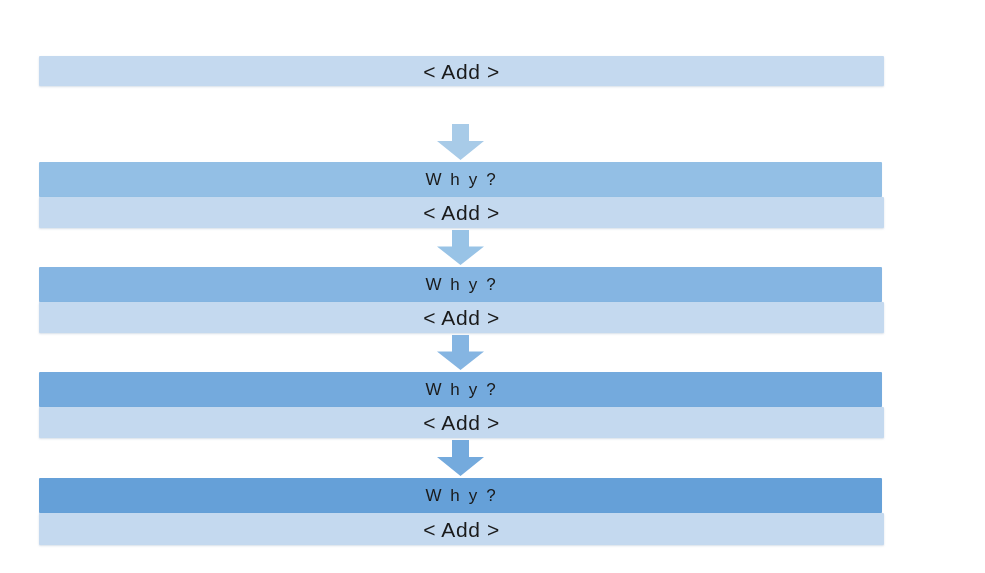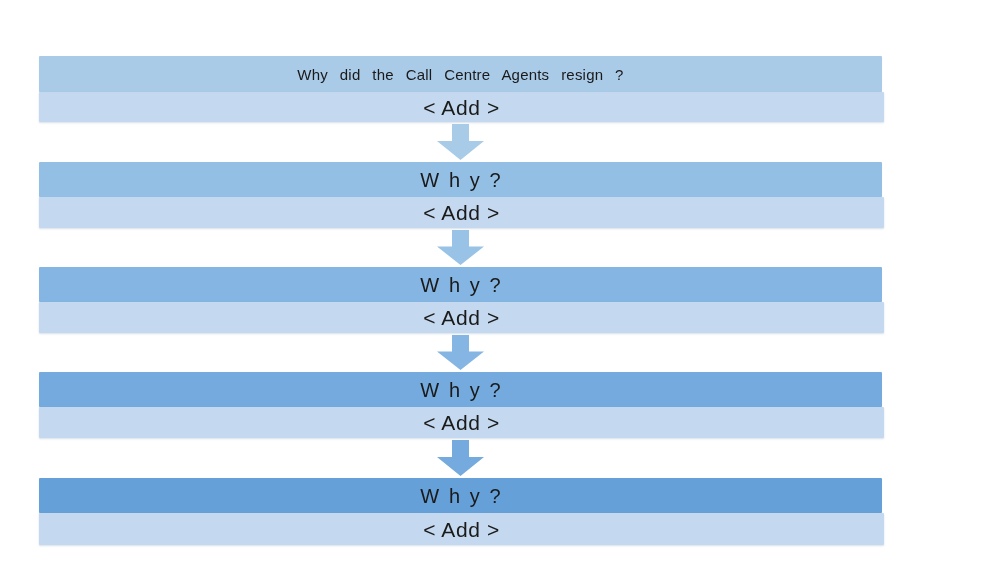--- a/index.html
+++ b/index.html
@@ -36,21 +36,21 @@
     width: 843px;
     box-sizing: border-box;
     display: flex;
     align-items: center;
     justify-content: center;
     color: #1a1a1a;
     border-radius: 1px;
     box-shadow: 0 1px 1px rgba(120,150,180,0.28);
   }
   .why-bar .label {
-    font-size: 20px;
+    font-size: 17px;
     letter-spacing: 2.1px;
     line-height: 1;
     white-space: nowrap;
     text-indent: 2.1px;
   }
   .why-bar.title-bar {
     width: 843px;
   }
   .why-bar.title-bar .label {
     font-size: 15px;
@@ -90,23 +90,20 @@
     width: 47px;
     height: 100%;
   }
 </style>
 </head>
 <body style="background: rgb(255, 255, 255);">
 
 <div id="diagram">
 
   <div class="why-group" style="top: 56px; height: 66px;">
-    <div class="why-bar title-bar" style="height: 36px; background: rgb(169, 203, 232);">
-      <span class="label">Why  did  the  Call  Centre   Agents   resign  ?</span>
-    </div>
     <div class="add-bar" style="height: 30px; background: rgb(196, 217, 239); margin-top: 0px;">
       <span class="label">&lt; Add &gt;</span>
     </div>
   </div>
 
   <div class="arrow" style="top: 124px; height: 36px;">
     <svg viewBox="0 0 47 36" preserveAspectRatio="none" aria-hidden="true">
       <polygon points="15,0 32,0 32,17 47,17 23.5,36 0,17 15,17" fill="#a8cbe8"></polygon>
     </svg>
   </div>

